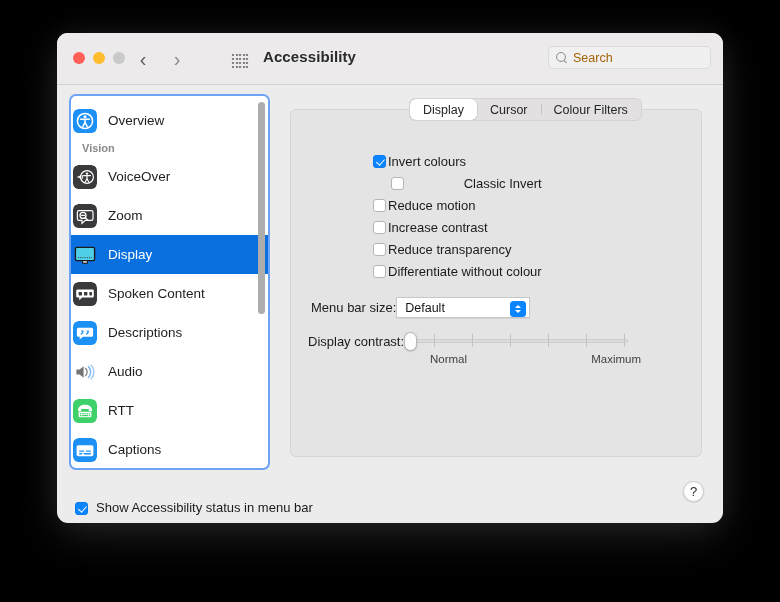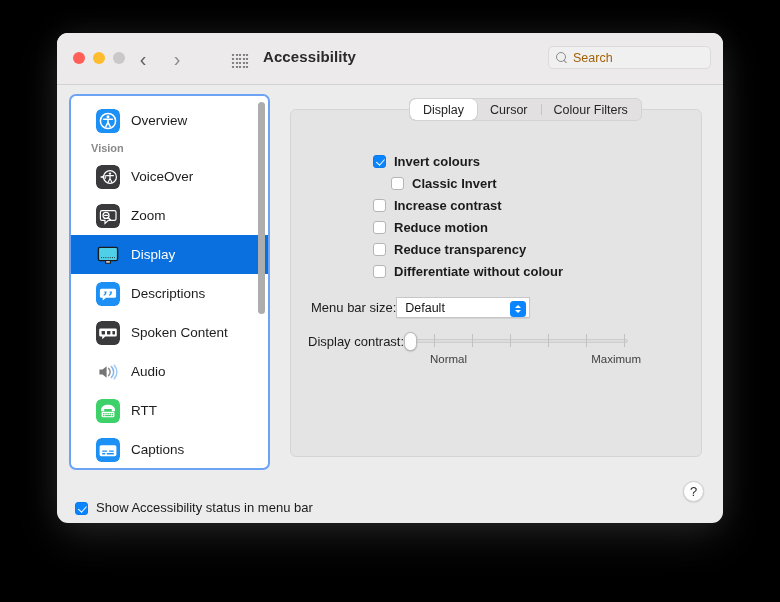--- a/index.html
+++ b/index.html
@@ -147,34 +147,34 @@
   .sidebar {
     position: absolute;
     inset: 0;
     overflow: hidden;
     padding-top: 5px;
   }
   .side-item {
     height: 39px;
     display: flex;
     align-items: center;
-    padding-left: 25px;
+    padding-left: 2px;
     gap: 11px;
   }
   .side-item.selected { background: #0a6fdf; }
   .side-label {
     font-size: 13.5px;
     color: #1d1d1d;
   }
   .side-item.selected .side-label { color: #ffffff; font-weight: 500; }
   .side-group {
     font-size: 11px;
     font-weight: 700;
     color: #8a8a8a;
-    padding: 2px 0 3px 20px;
+    padding: 2px 0 3px 11px;
   }
   .sicon {
     width: 24px; height: 24px;
     flex: none;
     border-radius: 5.5px;
     display: flex; align-items: center; justify-content: center;
     overflow: hidden;
   }
   .sicon svg { display: block; }
 
@@ -244,24 +244,23 @@
   
   .checks {
     position: absolute;
     left: 82px;
     top: 40px;
   }
   .crow {
     height: 22px;
     display: flex;
     align-items: center;
-    gap: 8px;
-    font-weight: bold;
-  }
-  .crow.indent { padding-left: 18px; }
+    gap: 2px;
+  }
+  .crow.indent { padding-left: 18px; justify-content: space-between; }
   .cb {
     width: 13px; height: 13px;
     flex: none;
     border-radius: 3px;
     background: #ffffff;
     border: 1px solid #b6b4b4;
     position: relative;
   }
   .cb.checked {
     background: #0a84ff;
@@ -506,39 +505,39 @@
               <rect x="9.6" y="17.6" width="4.8" height="2.6" fill="#e8e8e8" stroke="#1b1b1b" stroke-width="1.1"></rect>
               <path d="M5 14.6h14" stroke="#2b2b2b" stroke-width="0.9" stroke-dasharray="1 1.2"></path>
             </svg>
           </span>
           <span class="side-label">Display</span>
         </div>
 
         <div class="side-item">
           <span class="sicon">
             <svg width="24" height="24" viewBox="0 0 24 24">
-              <rect width="24" height="24" rx="5.5" fill="#1d90f5"></rect>
-              <path d="M5.4 6.8h13.2a1.5 1.5 0 0 1 1.5 1.5v6a1.5 1.5 0 0 1-1.5 1.5H10l-3.3 2.8V15.8H5.4a1.5 1.5 0 0 1-1.5-1.5v-6a1.5 1.5 0 0 1 1.5-1.5z" fill="#fff"></path>
-              <path d="M9 10.2c0 1.4-.6 2.2-1.6 2.6l.5 1c1.6-.5 2.6-1.7 2.6-3.6V9.4H8.2v1.4zM14.4 10.2c0 1.4-.6 2.2-1.6 2.6l.5 1c1.6-.5 2.6-1.7 2.6-3.6V9.4h-2.3v1.4z" fill="#1d90f5"></path>
-            </svg>
-          </span>
-          <span class="side-label">Descriptions</span>
-        </div>
-
-        <div class="side-item">
-          <span class="sicon">
-            <svg width="24" height="24" viewBox="0 0 24 24">
               <rect width="24" height="24" rx="5.5" fill="#3a3a3c"></rect>
               <path d="M4.6 7.4h14.8a1.4 1.4 0 0 1 1.4 1.4v5.4a1.4 1.4 0 0 1-1.4 1.4H9.2l-3 2.6v-2.6H4.6a1.4 1.4 0 0 1-1.4-1.4V8.8a1.4 1.4 0 0 1 1.4-1.4z" fill="#fff"></path>
               <rect x="5.6" y="10" width="3.4" height="3.4" rx="0.6" fill="#3a3a3c"></rect>
               <rect x="11" y="10" width="3.4" height="3.4" rx="0.6" fill="#3a3a3c"></rect>
               <rect x="16.4" y="10" width="2.6" height="3.4" rx="0.6" fill="#3a3a3c"></rect>
             </svg>
           </span>
           <span class="side-label">Spoken Content</span>
+        </div>
+
+        <div class="side-item">
+          <span class="sicon">
+            <svg width="24" height="24" viewBox="0 0 24 24">
+              <rect width="24" height="24" rx="5.5" fill="#1d90f5"></rect>
+              <path d="M5.4 6.8h13.2a1.5 1.5 0 0 1 1.5 1.5v6a1.5 1.5 0 0 1-1.5 1.5H10l-3.3 2.8V15.8H5.4a1.5 1.5 0 0 1-1.5-1.5v-6a1.5 1.5 0 0 1 1.5-1.5z" fill="#fff"></path>
+              <path d="M9 10.2c0 1.4-.6 2.2-1.6 2.6l.5 1c1.6-.5 2.6-1.7 2.6-3.6V9.4H8.2v1.4zM14.4 10.2c0 1.4-.6 2.2-1.6 2.6l.5 1c1.6-.5 2.6-1.7 2.6-3.6V9.4h-2.3v1.4z" fill="#1d90f5"></path>
+            </svg>
+          </span>
+          <span class="side-label">Descriptions</span>
         </div>
 
 
         <div class="side-item">
           <span class="sicon">
             <svg width="24" height="24" viewBox="0 0 24 24">
               <path d="M3.4 9.6h3.2l4-3.4v11.6l-4-3.4H3.4z" fill="#757575"></path>
               <path d="M12.6 8.4a5 5 0 0 1 0 7.2" stroke="#8f8f8f" stroke-width="1.5" fill="none" stroke-linecap="round"></path>
               <path d="M15.4 6.6a7.6 7.6 0 0 1 0 10.8" stroke="#7fb8f2" stroke-width="1.5" fill="none" stroke-linecap="round"></path>
               <path d="M18.2 5.2a10 10 0 0 1 0 13.6" stroke="#9ecaf6" stroke-width="1.5" fill="none" stroke-linecap="round"></path>
@@ -600,26 +599,26 @@
           <span class="clabel">Invert colours</span>
         </div>
 
         <div class="crow indent">
           <span class="cb"></span>
           <span class="clabel">Classic Invert</span>
         </div>
 
         <div class="crow">
           <span class="cb"></span>
-          <span class="clabel">Increase contrast</span>
+          <span class="clabel">Reduce motion</span>
         </div>
 
         <div class="crow">
           <span class="cb"></span>
-          <span class="clabel">Reduce motion</span>
+          <span class="clabel">Increase contrast</span>
         </div>
 
         <div class="crow">
           <span class="cb"></span>
           <span class="clabel">Reduce transparency</span>
         </div>
 
         <div class="crow">
           <span class="cb"></span>
           <span class="clabel">Differentiate without colour</span>

